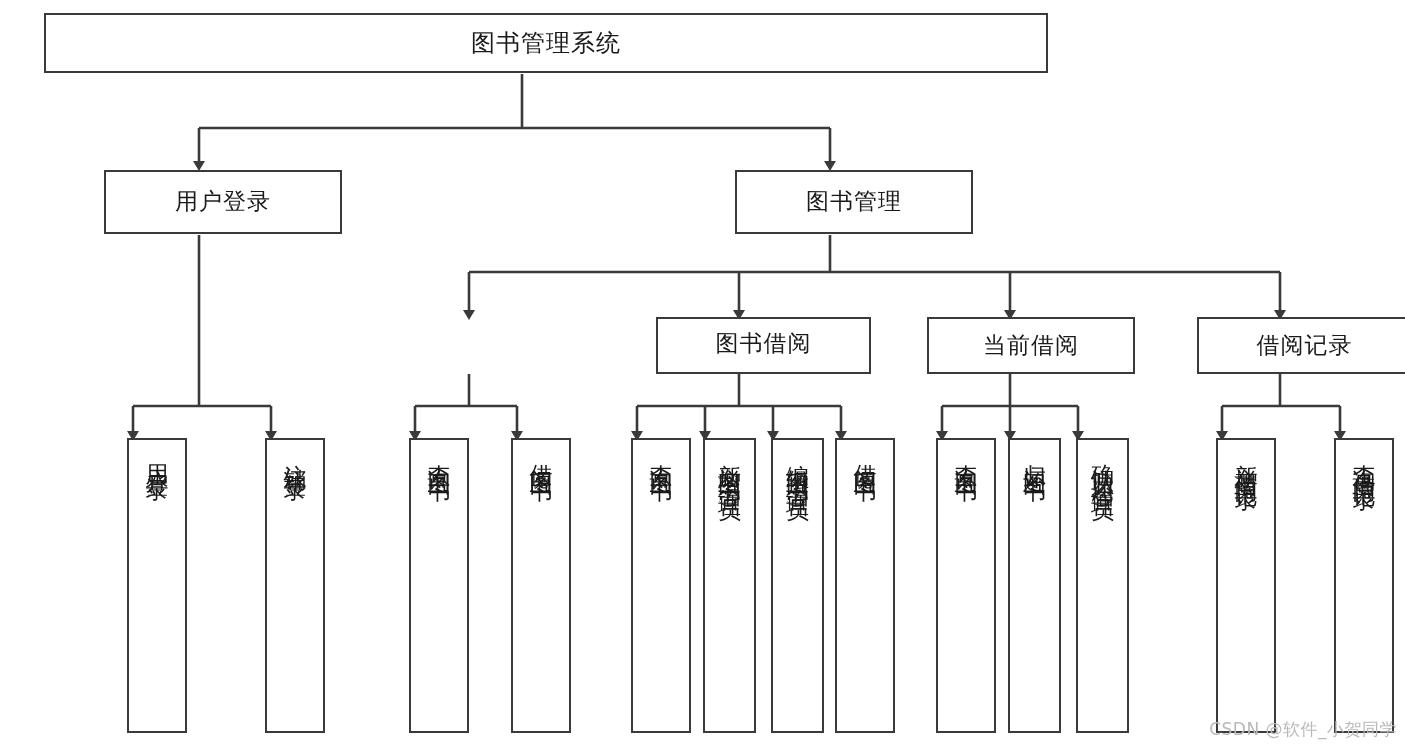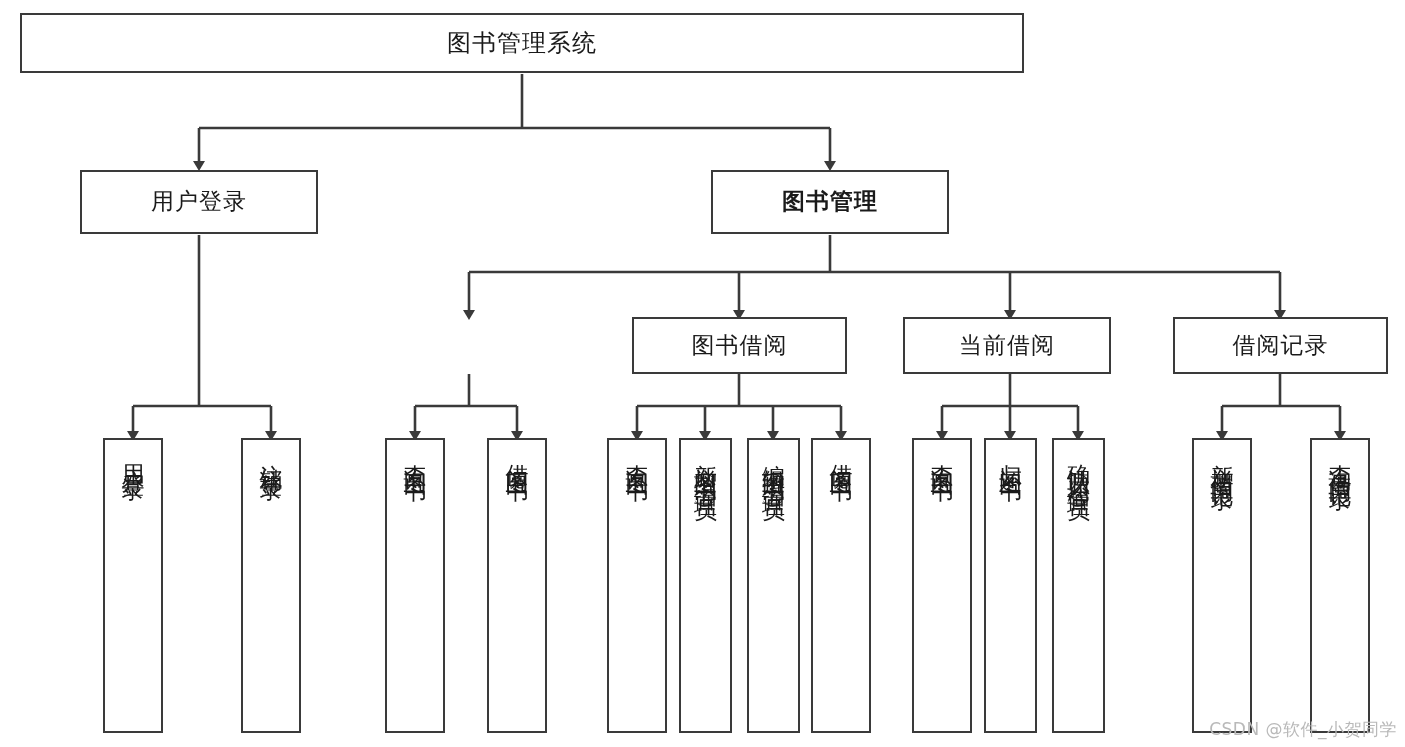--- a/index.html
+++ b/index.html
@@ -32,20 +32,21 @@
     position: absolute;
     box-sizing: border-box;
     background: #ffffff;
     border: 2px solid #3a3a3a;
     display: flex;
     align-items: center;
     justify-content: center;
     color: #1a1a1a;
     line-height: 1.18;
     overflow: hidden;
+    margin-left: 24px;
   }
   .node-label {
     display: block;
     text-align: center;
     white-space: pre-line;
   }
   
   .node.horiz .node-label {
     font-size: 23px;
     letter-spacing: 1px;
@@ -135,25 +136,25 @@
     </g>
   </svg>
 
   <div class="node root horiz" style="left:20px; top:13px; width:1004px; height:60px;">
     <span class="node-label">图书管理系统</span>
   </div>
 
   <div class="node horiz" style="left:80px; top:170px; width:238px; height:64px;">
     <span class="node-label">用户登录</span>
   </div>
-  <div class="node horiz" style="left:711px; top:170px; width:238px; height:64px;font-weight:bold;">
+  <div class="node horiz" style="left:711px; top:170px; width:238px; height:64px;">
     <span class="node-label">图书管理</span>
   </div>
 
-  <div class="node horiz" style="left:632px; top:317px; width:215px; height:57px;">
+  <div class="node horiz" style="left:632px; top:317px; width:215px; height:57px;font-family:Liberation Mono, monospace;">
     <span class="node-label">图书借阅</span>
   </div>
   <div class="node horiz" style="left:903px; top:317px; width:208px; height:57px;">
     <span class="node-label">当前借阅</span>
   </div>
   <div class="node horiz" style="left:1173px; top:317px; width:215px; height:57px;">
     <span class="node-label">借阅记录</span>
   </div>
 
   <div class="node vert" style="left:103px; top:438px; width:60px; height:295px;">

